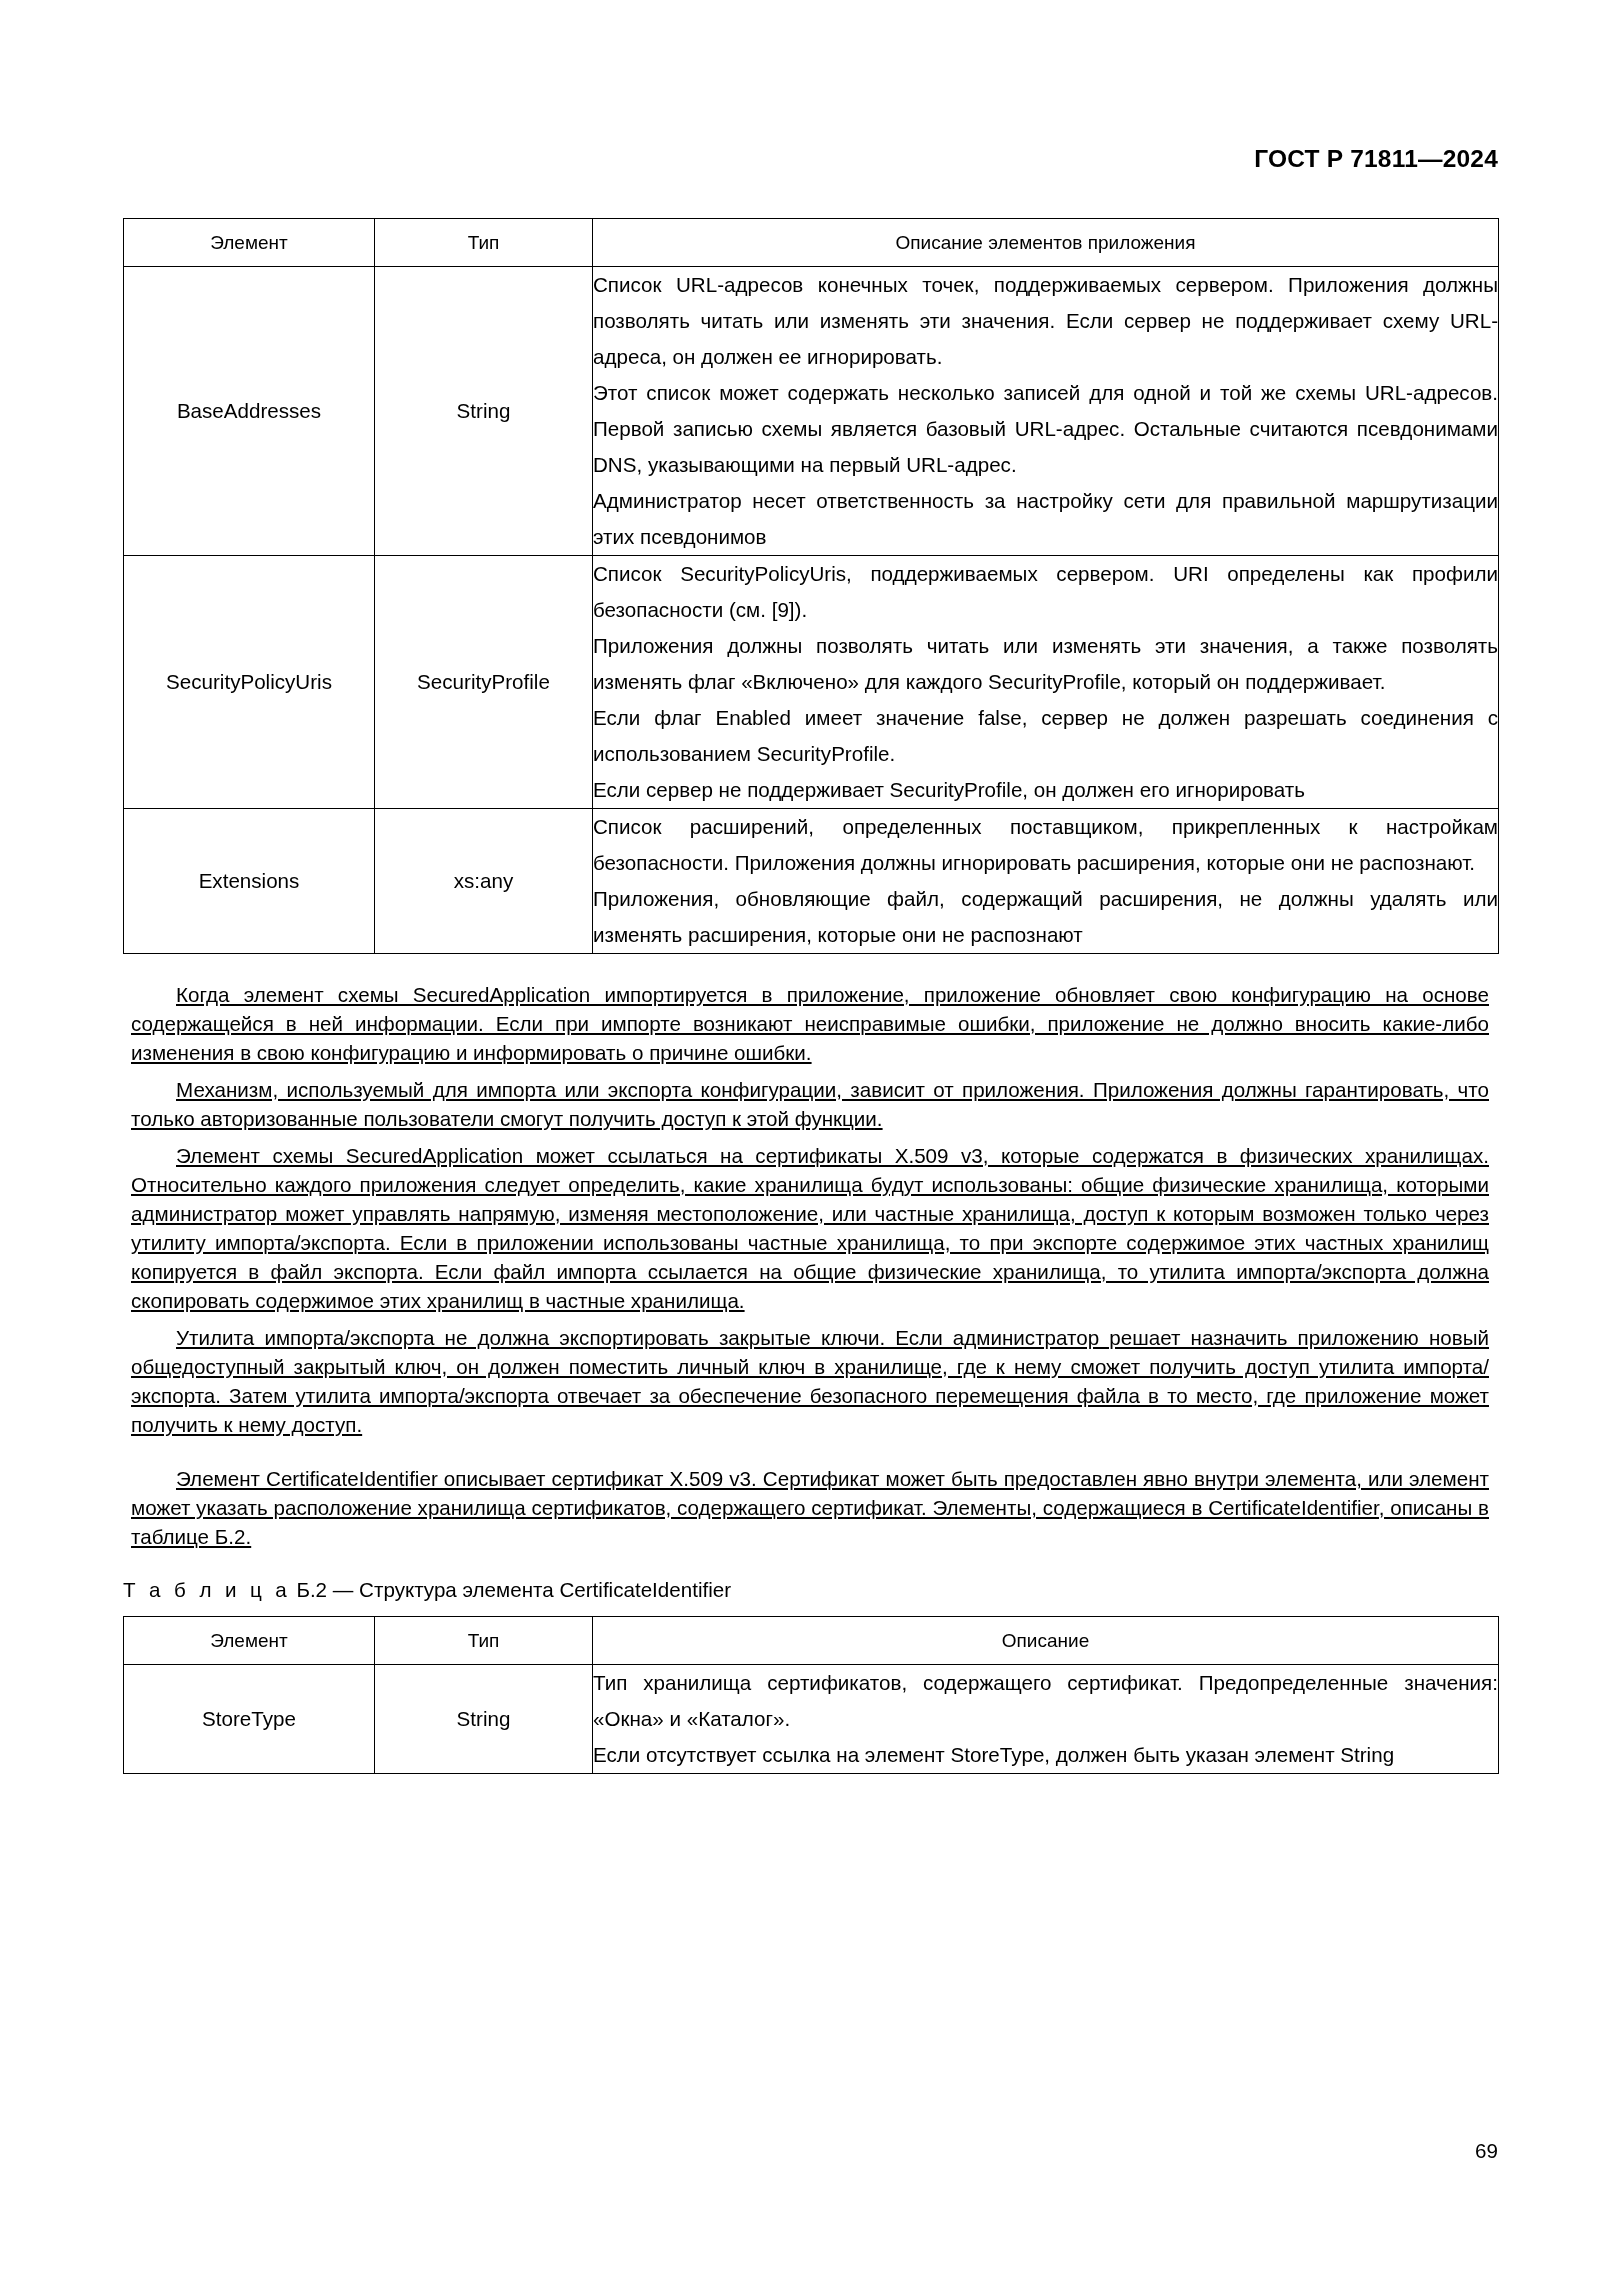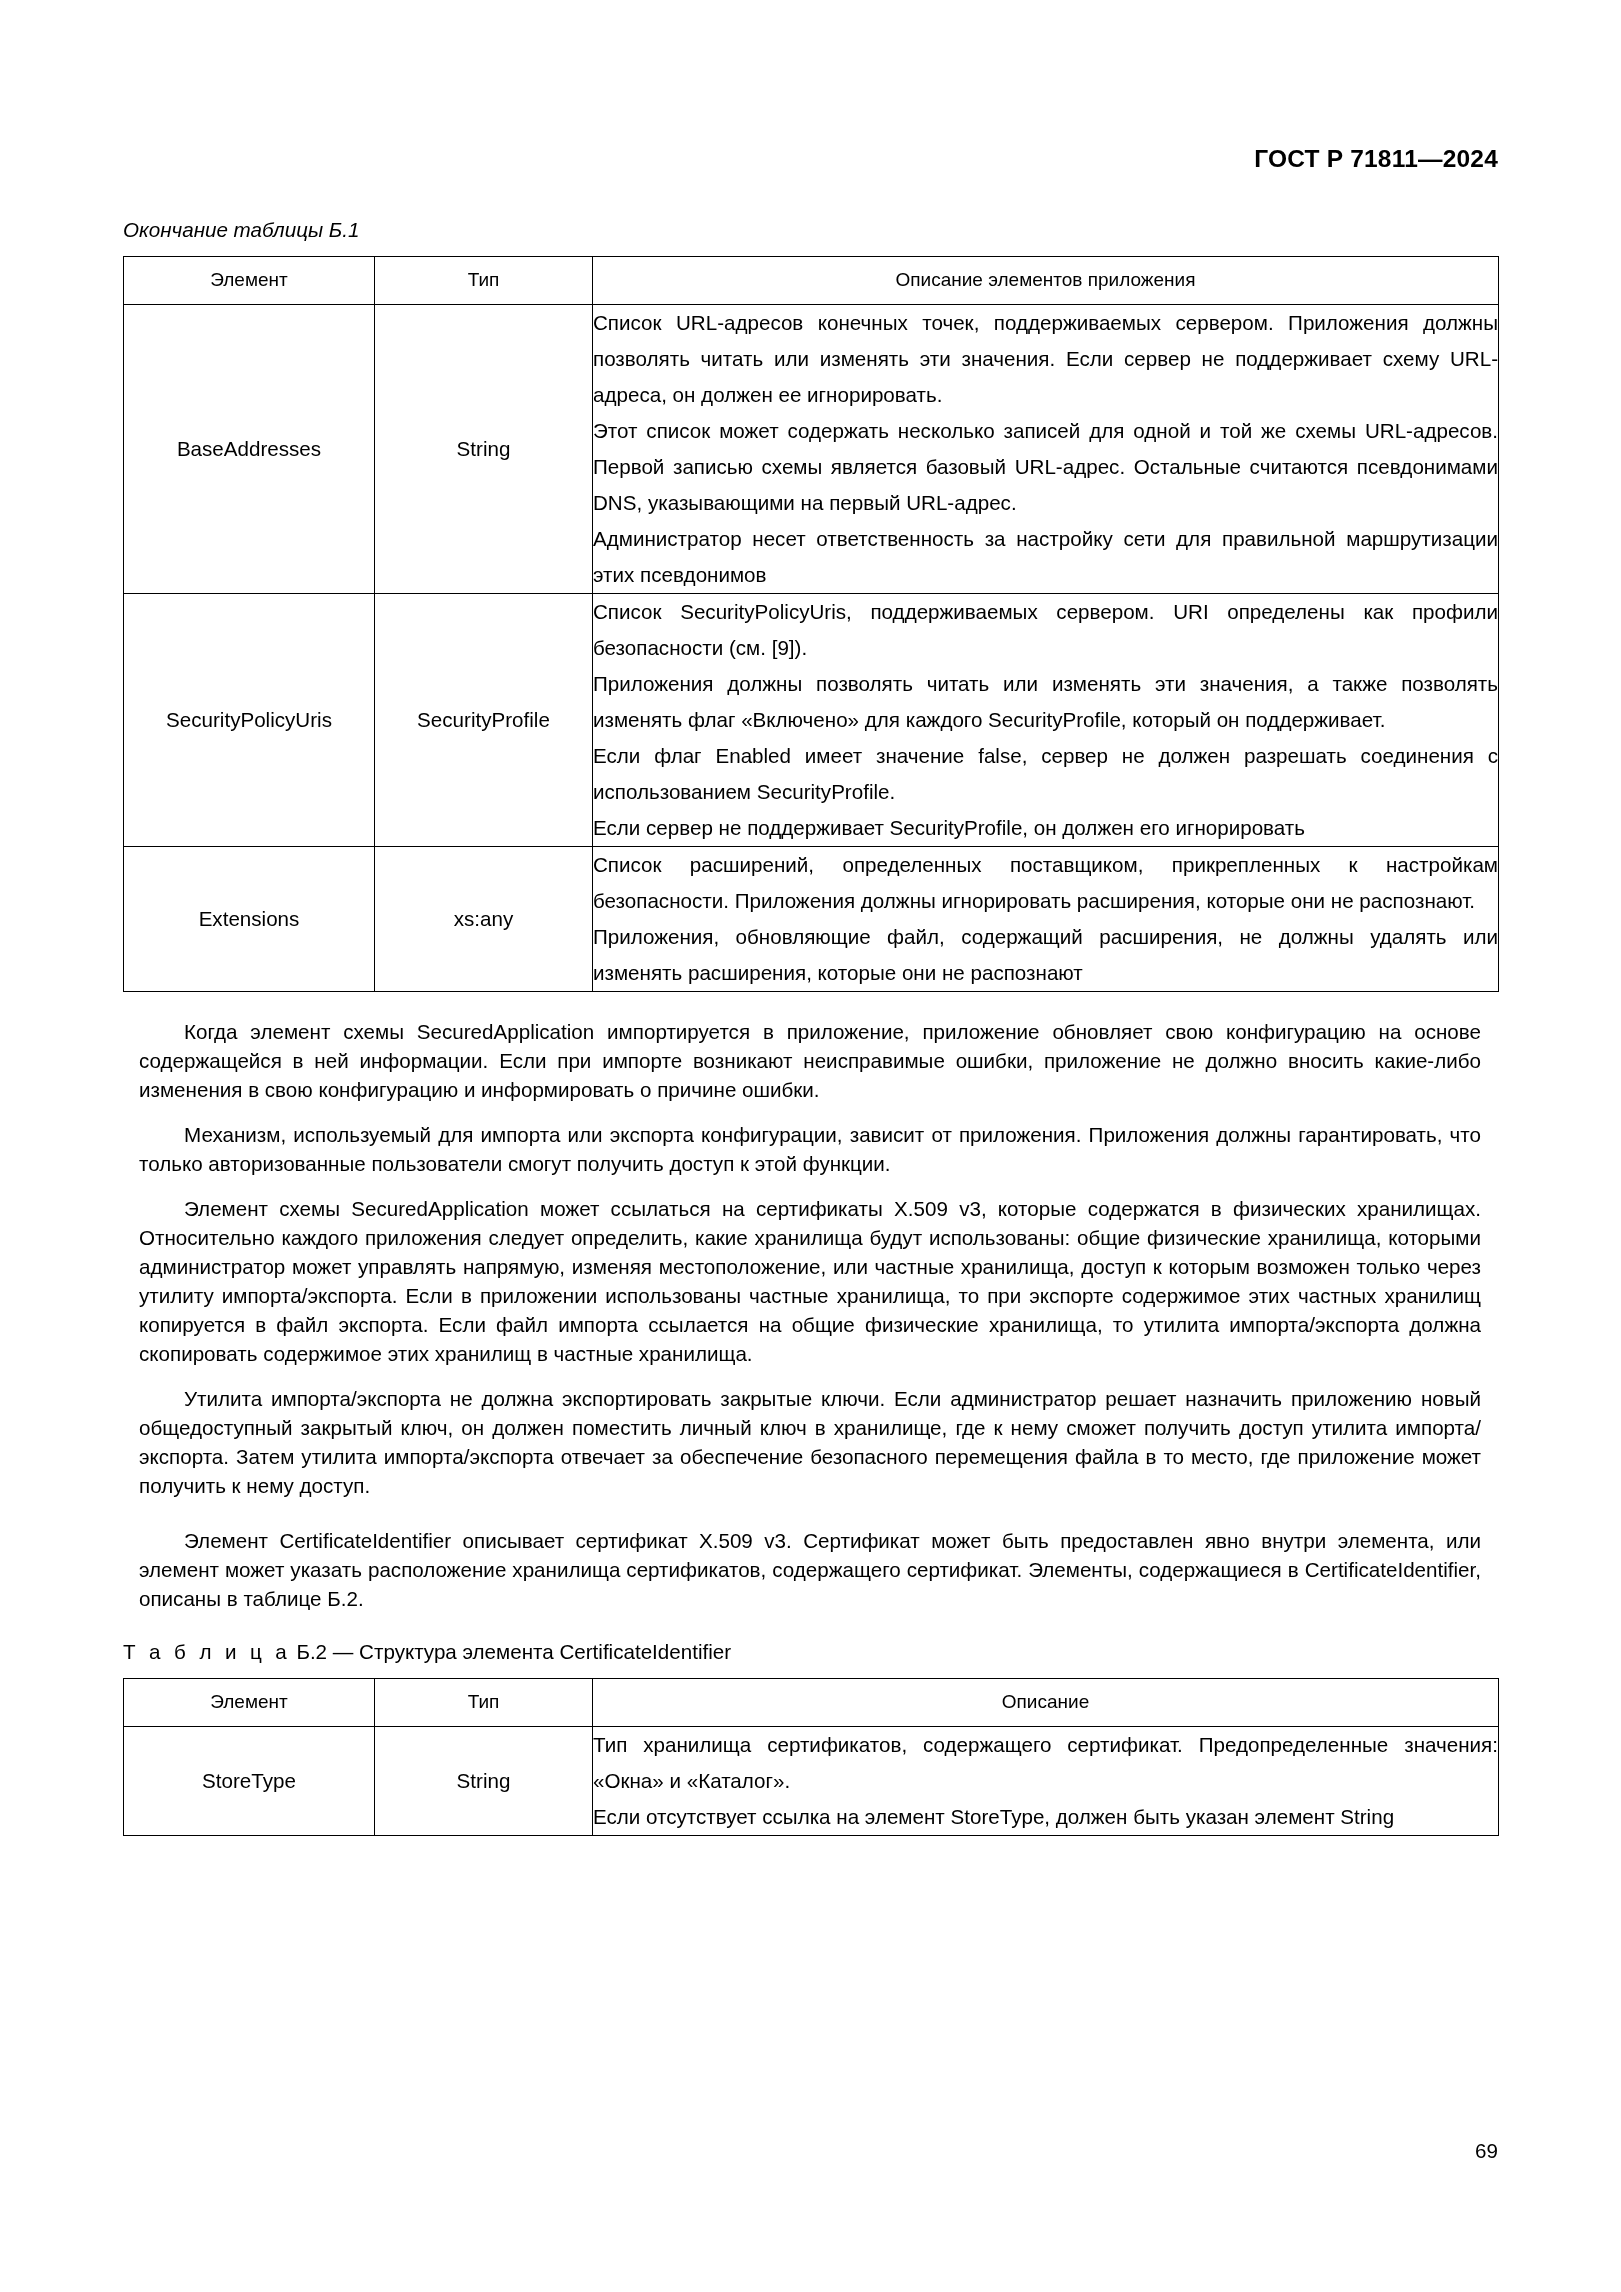--- a/index.html
+++ b/index.html
@@ -77,22 +77,23 @@
   .col-desc { width: 906px; }
 
   .body-text {
     margin-top: 25.5px;
     font-size: 20.6px;
     line-height: 29px;
     text-align: justify;
     text-align-last: left;
   }
   .body-text p {
-    margin: 16px;
+    margin: 8px;
     text-indent: 45px;
+    text-decoration: underline;
   }
   .section-head {
     font-weight: bold;
     font-size: 20.6px;
     margin-top: 25.5px;
     margin-left: 45px;
   }
   .table-caption {
     font-size: 20.6px;
     margin-top: 27.4px;
@@ -111,21 +112,20 @@
 </style>
 </head>
 <body>
 
 <div class="page">
 
   <div class="header">ГОСТ Р 71811—2024</div>
 
   <div class="content">
 
-    <div class="caption-italic">Окончание таблицы Б.1</div>
 
     <table class="doc">
       <colgroup>
         <col class="col-el">
           <col class="col-type">
           <col class="col-desc">
       </colgroup>
       <thead>
         <tr>
           <th>Элемент</th>

